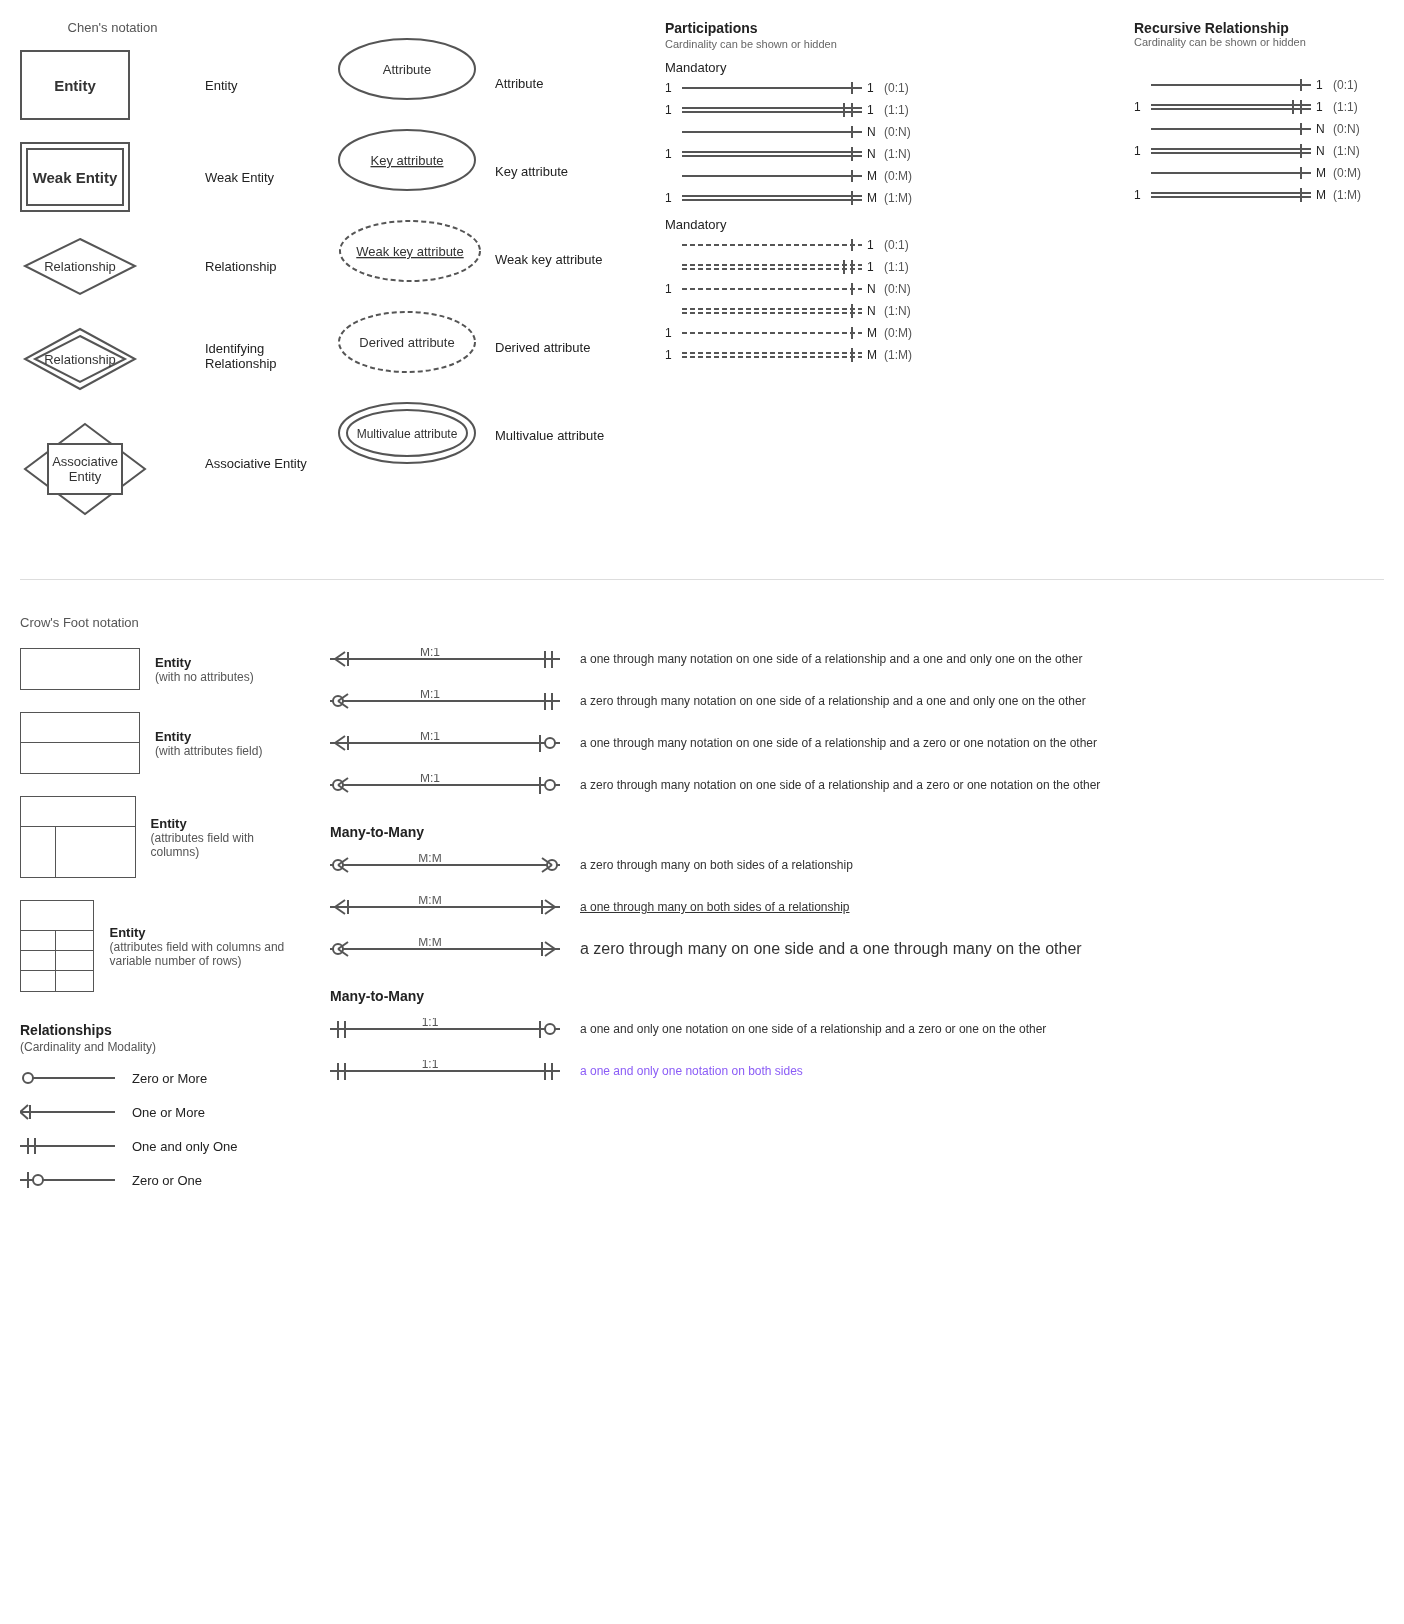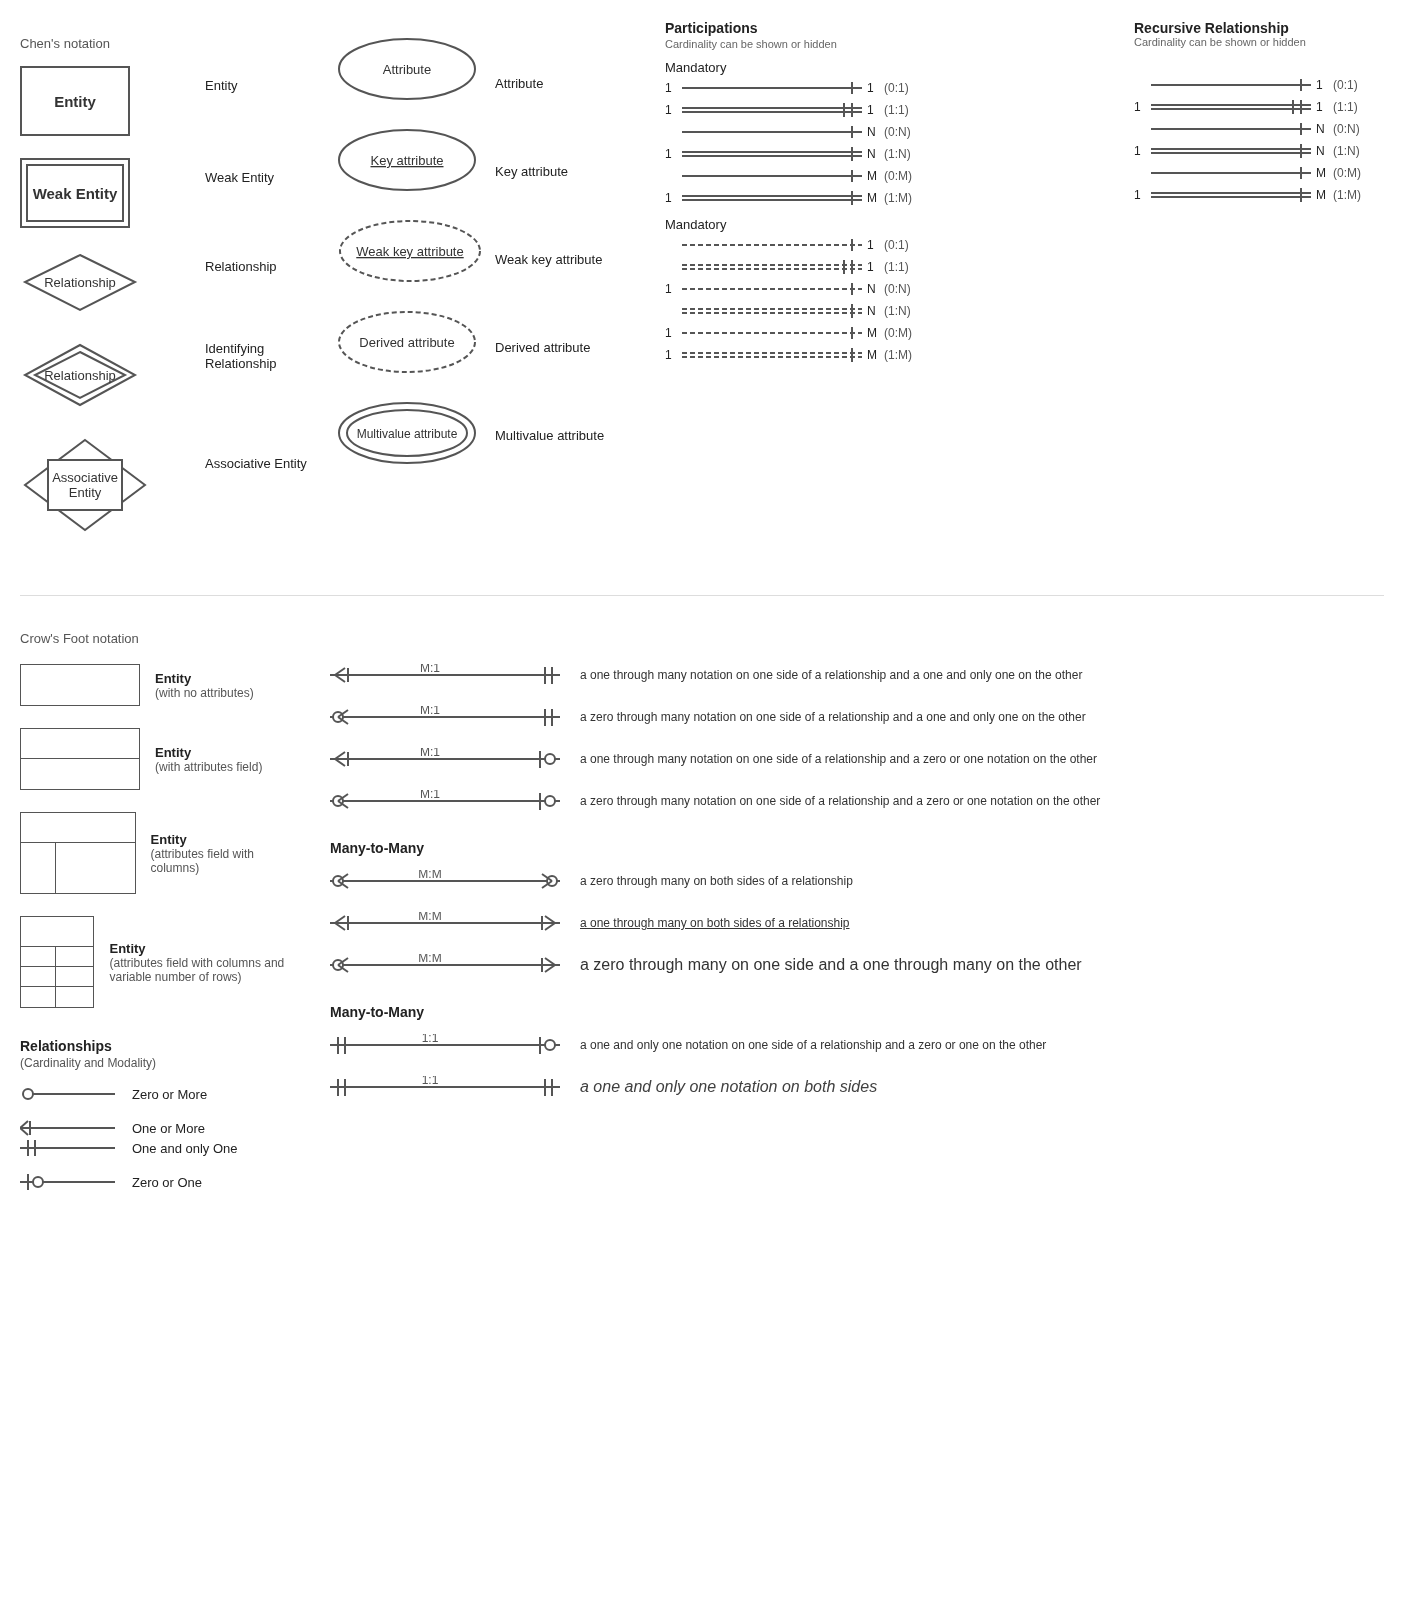--- a/index.html
+++ b/index.html
@@ -43,21 +43,21 @@
     }
   </style>
 </head>
 <body>
 
 <div class="main-container">
 
   <div style="display:flex; flex-direction:row; gap:0;">
 
     <div style="width:185px;">
-      <div style="font-size:13px; color:#555; margin-bottom:15px; text-align:left;margin-top:16px;">Chen's notation</div>
+      <div style="font-size:13px; color:#555; margin-bottom:15px; text-align:center;">Chen's notation</div>
 
       <div class="shape-label-row" style="margin-bottom:22px; flex-direction:column; align-items:flex-start; gap:4px;">
         <div class="entity-rect" style="width:110px; height:70px; font-size:15px; font-weight:bold;">Entity</div>
       </div>
 
       <div style="margin-bottom:22px;">
         <div class="weak-entity-rect" style="width:110px; height:70px; font-size:15px; font-weight:bold;">Weak Entity</div>
       </div>
 
       <div style="margin-bottom:22px;">
@@ -435,21 +435,21 @@
         <div style="font-size:12px; color:#555; margin-bottom:14px;">(Cardinality and Modality)</div>
 
         <div style="display:flex; align-items:center; gap:12px; margin-bottom:14px;">
           <svg width="100" height="20">
             <circle cx="8" cy="10" r="5" fill="white" stroke="#555" stroke-width="2"></circle>
             <line x1="13" y1="10" x2="95" y2="10" stroke="#555" stroke-width="2"></line>
           </svg>
           <span style="font-size:13px;">Zero or More</span>
         </div>
 
-        <div style="display:flex; align-items:center; gap:12px; margin-bottom:0;">
+        <div style="display:flex; align-items:center; gap:12px; margin-bottom:14px;">
           <svg width="100" height="20">
             <line x1="0" y1="10" x2="95" y2="10" stroke="#555" stroke-width="2"></line>
             <line x1="8" y1="3" x2="0" y2="10" stroke="#555" stroke-width="2"></line>
             <line x1="8" y1="17" x2="0" y2="10" stroke="#555" stroke-width="2"></line>
             <line x1="10" y1="3" x2="10" y2="17" stroke="#555" stroke-width="2"></line>
           </svg>
           <span style="font-size:13px;">One or More</span>
         </div>
 
         <div style="display:flex; align-items:center; gap:12px; margin-bottom:14px;">
@@ -596,19 +596,19 @@
 
         <div style="display:flex; align-items:center; gap:10px; margin-bottom:20px;">
           <svg width="240" height="22">
             <line x1="0" y1="11" x2="230" y2="11" stroke="#555" stroke-width="2"></line>
             <line x1="8" y1="3" x2="8" y2="20" stroke="#555" stroke-width="2"></line>
             <line x1="15" y1="3" x2="15" y2="20" stroke="#555" stroke-width="2"></line>
             <text x="100" y="8" text-anchor="middle" font-size="12" fill="#555">1:1</text>
             <line x1="215" y1="3" x2="215" y2="20" stroke="#555" stroke-width="2"></line>
             <line x1="222" y1="3" x2="222" y2="20" stroke="#555" stroke-width="2"></line>
           </svg>
-          <span style="font-size:16px; color:#404040;font-style:italic;">a one and only one notation on both sides</span>
+          <span style="font-size:12px; color:#8b5cf6;">a one and only one notation on both sides</span>
         </div>
       </div>
     </div>
   </div>
 
 </div>
 
 </body></html>

